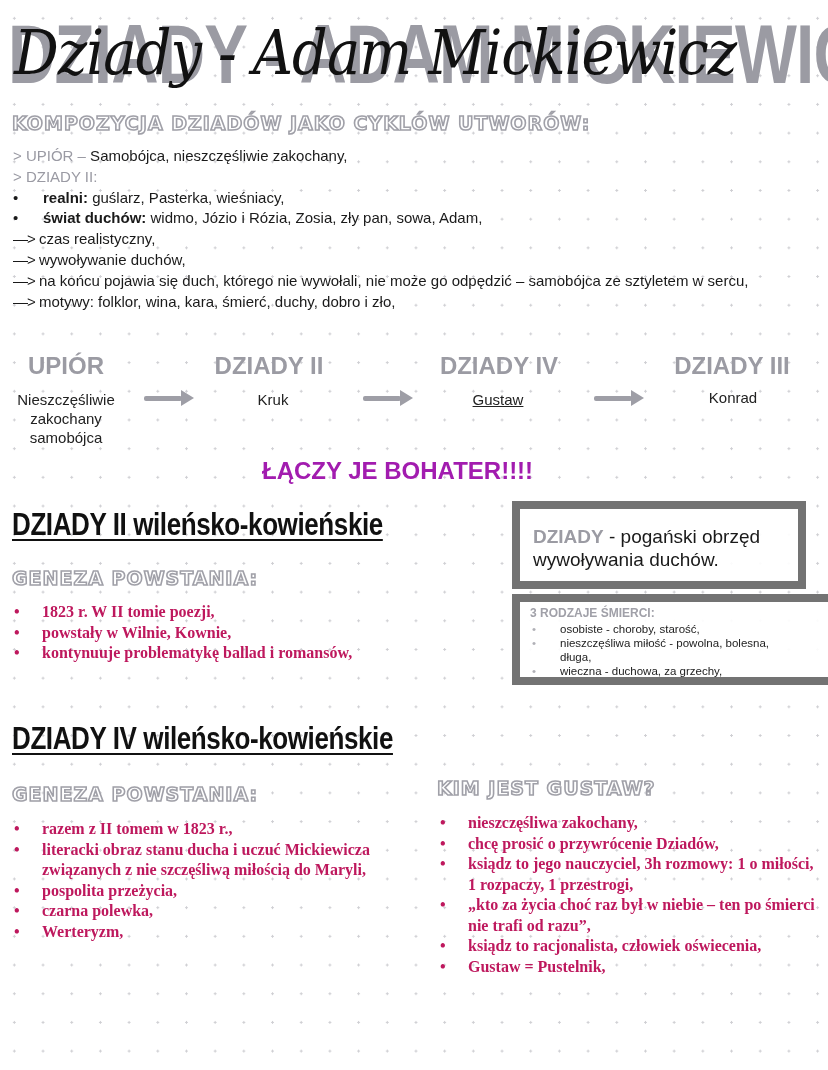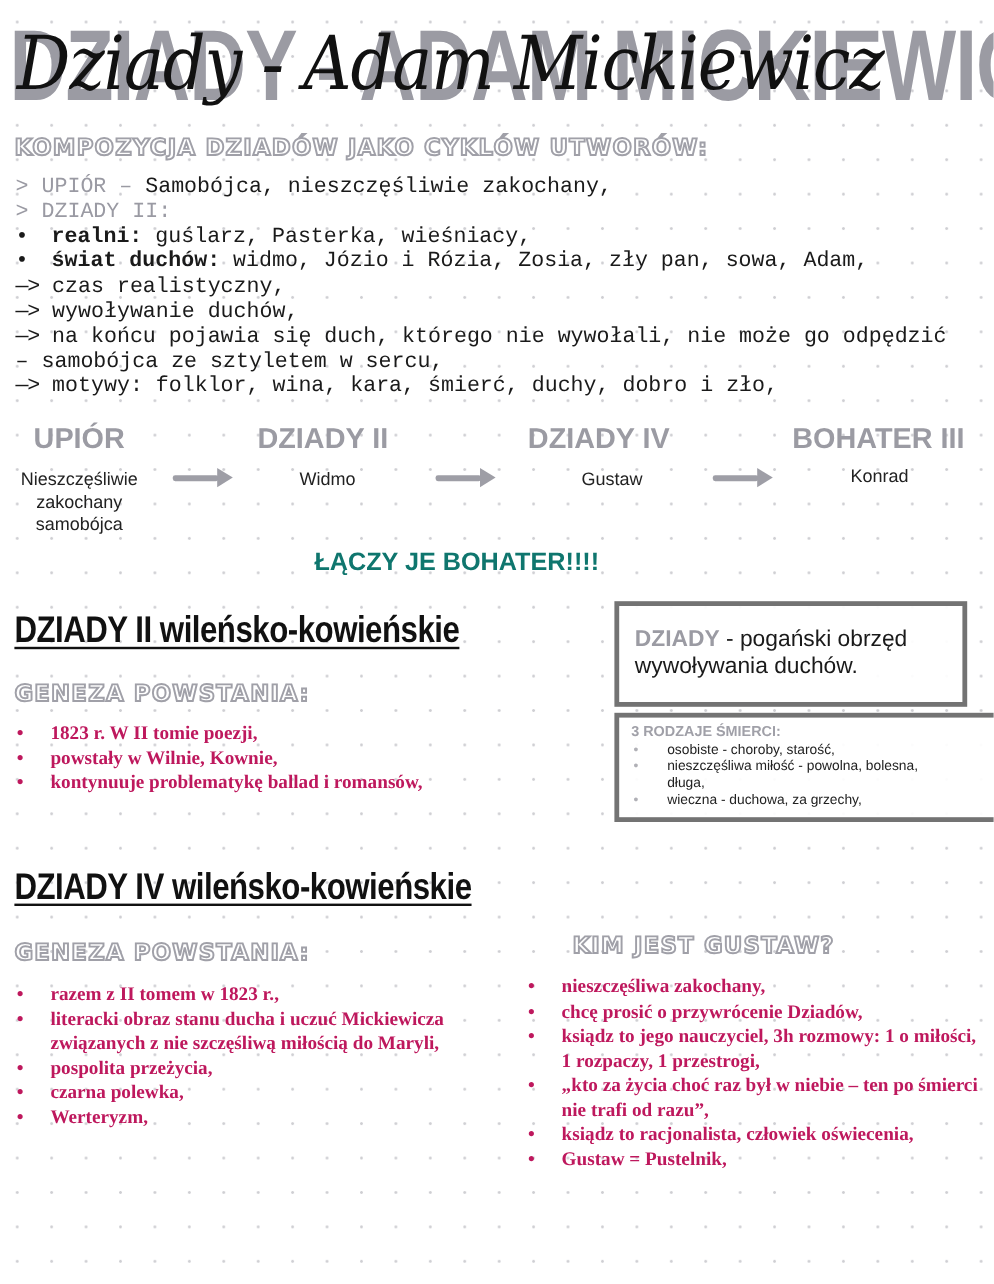--- a/index.html
+++ b/index.html
@@ -32,54 +32,54 @@
 
   
   .outline-heading {
     font-family: "DejaVu Sans", sans-serif; font-weight: 700;
     color: #ffffff; -webkit-text-stroke: 1.6px #a0a0a8;
     white-space: nowrap; text-transform: uppercase;
     letter-spacing: 1px;
   }
 
   
-  .comp-list { left: 13px; top: 146px; width: 800px; font-size: 18px; line-height: 20.8px; font-family: Liberation Mono, monospace; }
+  .comp-list { left: 13px; top: 146px; width: 800px; font-size: 15px; line-height: 20.8px; font-family: Liberation Sans, sans-serif; }
   .comp-list .row { white-space: nowrap; }
   .comp-list .gray { color: #9a9aa3; }
   .comp-list .bul { display: inline-block; width: 30px; }
   .comp-list .arrow { letter-spacing: -1px; }
   .wrap { white-space: normal !important; }
 
   
   .flow-head {
     font-family: "Liberation Sans", sans-serif; font-weight: 700; font-size: 24px;
     color: #9b9ba3; text-align: center; width: 170px; white-space: nowrap;
   }
   .flow-sub {
     font-family: "Liberation Sans", sans-serif; font-size: 15px; line-height: 19px;
     color: #222; text-align: center; width: 140px;
   }
   .flow-arrow { width: 52px; height: 16px; }
   .flow-arrow .shaft { position:absolute; left:0; top:6px; width:38px; height:5px; background:#9e9ea6; border-radius:2px; }
   .flow-arrow .head { position:absolute; left:37px; top:0; width:0; height:0; border-top:8px solid transparent; border-bottom:8px solid transparent; border-left:13px solid #9e9ea6; }
-  .connector { font-family: "Liberation Sans", sans-serif; font-weight: 700; font-size: 21px; color: #0f766e; white-space: nowrap; }
+  .connector { font-family: "Liberation Sans", sans-serif; font-weight: 700; font-size: 24px; color: #a21caf; white-space: nowrap; }
 
   
   .sec-title {
     font-family: "Liberation Sans", sans-serif; font-weight: 700; font-size: 31px;
     color: #111; text-decoration: underline; text-decoration-thickness: 2px; text-underline-offset: 4px;
     white-space: nowrap; transform: scaleX(0.84); transform-origin: left top; letter-spacing: -0.5px;
   }
 
   .bold-list { font-family: "Liberation Serif", serif; font-weight: 700; font-size: 16px; line-height: 20.5px; color: #be185d; }
   .bold-list .li { position: relative; padding-left: 30px; }
   .bold-list .li::before { content: "\2022"; position: absolute; left: 2px; top: 0; }
 
   
-  .box { border: 4px solid #737373; background: rgba(255,255,255,0.92); box-sizing: border-box; }
+  .box { border: 8px solid #737373; background: rgba(255,255,255,0.92); box-sizing: border-box; }
   .box1-text { font-family: "Liberation Sans", sans-serif; font-size: 19px; line-height: 23px; color: #1a1a1a; }
   .box1-text .hl { color: #9b9ba3; font-weight: 700; }
   .box2-head { font-family: "Liberation Sans", sans-serif; font-weight: 700; font-size: 12px; color: #a0a0a8; }
   .box2-list { font-family: "Liberation Sans", sans-serif; font-size: 11.5px; line-height: 14px; color: #222; }
   .box2-list .li { position: relative; padding-left: 30px; }
   .box2-list .li::before { content: "\2022"; position: absolute; left: 2px; color: #b0b0b6; }
 </style>
 </head>
 <body>
 
@@ -114,34 +114,34 @@
 </div>
 
 <div class="abs flow-head" style="left:-19px; top:352px;">UPIÓR</div>
 <div class="abs flow-sub" style="left:-4px; top:390px;">Nieszczęśliwie zakochany samobójca</div>
 <div class="abs flow-arrow" style="left:144px; top:390px;">
     <div class="shaft"></div>
     <div class="head"></div>
   </div>
 
 <div class="abs flow-head" style="left:184px; top:352px;">DZIADY II</div>
-<div class="abs flow-sub" style="left:203px; top:390px;">Widmo</div>
+<div class="abs flow-sub" style="left:203px; top:390px;">Kruk</div>
 <div class="abs flow-arrow" style="left:363px; top:390px;">
     <div class="shaft"></div>
     <div class="head"></div>
   </div>
 
 <div class="abs flow-head" style="left:414px; top:352px;">DZIADY IV</div>
-<div class="abs flow-sub" style="left:440px; top:390px;">Gustaw</div>
+<div class="abs flow-sub" style="left:428px; top:390px;text-decoration:underline;">Gustaw</div>
 <div class="abs flow-arrow" style="left:594px; top:390px;">
     <div class="shaft"></div>
     <div class="head"></div>
   </div>
 
-<div class="abs flow-head" style="left:647px; top:352px;">BOHATER III</div>
+<div class="abs flow-head" style="left:647px; top:352px;">DZIADY III</div>
 <div class="abs flow-sub" style="left:663px; top:388px;">Konrad</div>
 
 <div class="abs connector" style="left:262px; top:457px;">ŁĄCZY JE BOHATER!!!!</div>
 
 <div class="abs sec-title" style="left:12px; top:507px;">DZIADY II wileńsko-kowieńskie</div>
 <div class="abs outline-heading" style="left:12px; top:567px; font-size:19px;">GENEZA POWSTANIA:</div>
 <div class="abs bold-list" style="left:12px; top:602px; width:470px;">
   <div class="li">1823 r. W II tomie poezji,</div>
   <div class="li">powstały w Wilnie, Kownie,</div>
   <div class="li">kontynuuje problematykę ballad i romansów,</div>
@@ -165,21 +165,21 @@
 <div class="abs sec-title" style="left:12px; top:721px;">DZIADY IV wileńsko-kowieńskie</div>
 <div class="abs outline-heading" style="left:12px; top:783px; font-size:19px;">GENEZA POWSTANIA:</div>
 <div class="abs bold-list" style="left:12px; top:819px; width:370px;">
   <div class="li">razem z II tomem w 1823 r.,</div>
   <div class="li">literacki obraz stanu ducha i uczuć Mickiewicza związanych z nie szczęśliwą miłością do Maryli,</div>
   <div class="li">pospolita przeżycia,</div>
   <div class="li">czarna polewka,</div>
   <div class="li">Werteryzm,</div>
 </div>
 
-<div class="abs outline-heading" style="left:437px; top:777px; font-size:19px;margin-left:40px;">KIM JEST GUSTAW?</div>
+<div class="abs outline-heading" style="left:437px; top:777px; font-size:19px;">KIM JEST GUSTAW?</div>
 <div class="abs bold-list" style="left:438px; top:813px; width:385px;">
   <div class="li">nieszczęśliwa zakochany,</div>
   <div class="li">chcę prosić o przywrócenie Dziadów,</div>
   <div class="li">ksiądz to jego nauczyciel, 3h rozmowy: 1 o miłości, 1 rozpaczy, 1 przestrogi,</div>
   <div class="li">„kto za życia choć raz był w niebie – ten po śmierci nie trafi od razu”,</div>
   <div class="li">ksiądz to racjonalista, człowiek oświecenia,</div>
   <div class="li">Gustaw = Pustelnik,</div>
 </div>
 
 </body></html>

